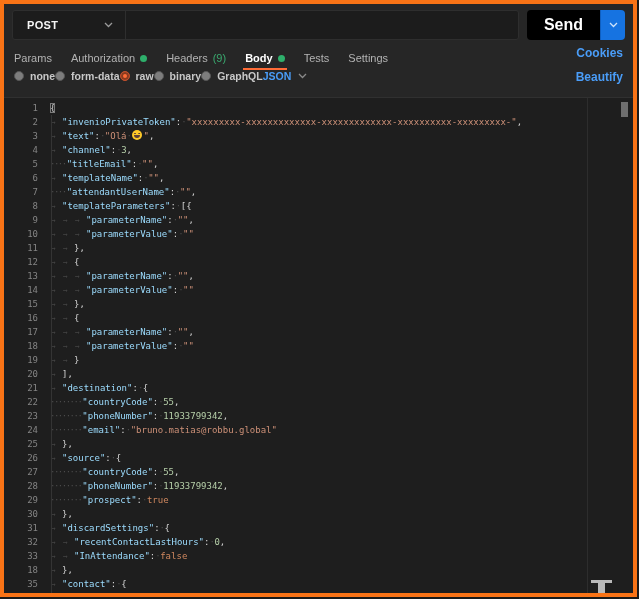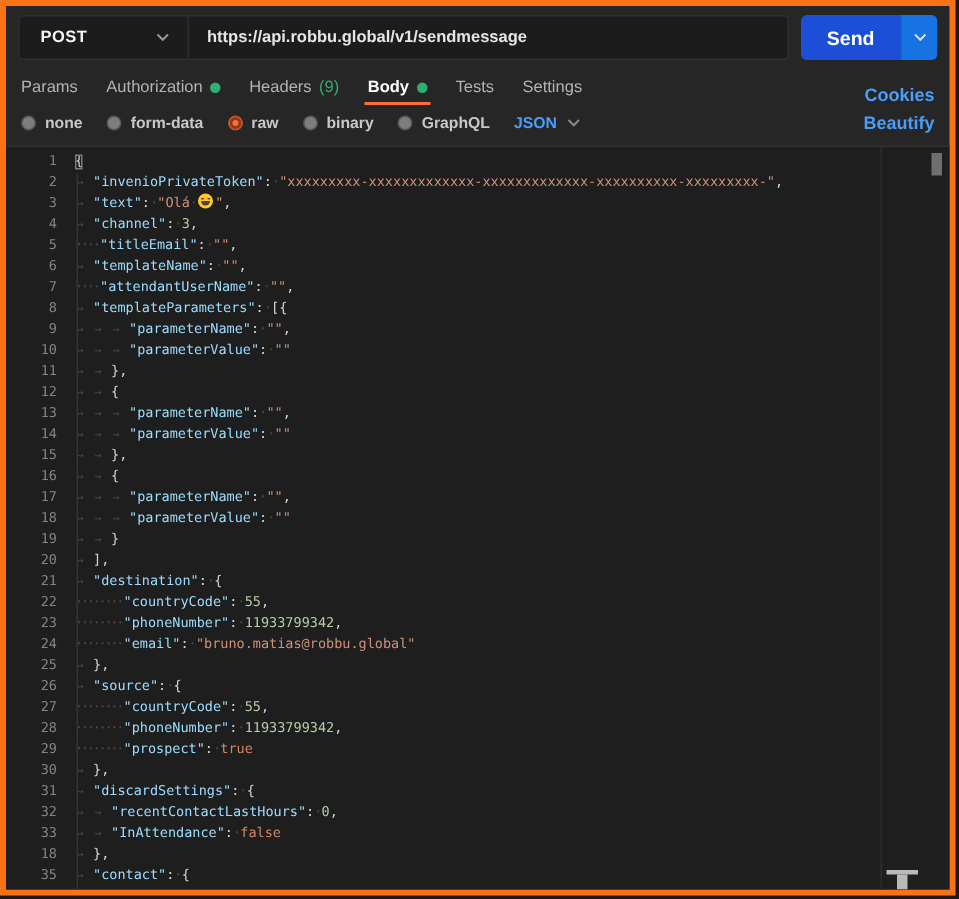--- a/index.html
+++ b/index.html
@@ -6,34 +6,34 @@
   body{width:639px;height:599px;overflow:hidden;font-family:"Liberation Sans",sans-serif;}
   .app{width:637px;height:597px;border:4px solid #f97316;background:#262626;display:flex;flex-direction:column;box-sizing:border-box;}
 
   
   .urlbar{display:flex;align-items:center;padding:6px 8px;gap:8px;flex:none;}
   .method-url{flex:1;display:flex;align-items:stretch;background:#1c1c1c;border:1px solid #2e2e2e;border-radius:3px;height:30px;box-sizing:border-box;}
   .method{display:flex;align-items:center;justify-content:space-between;width:86px;padding:0 12px 0 14px;border-right:1px solid #2e2e2e;cursor:pointer;}
   .method-label{color:#f5f5f5;font-weight:700;font-size:11px;letter-spacing:.3px;}
   .url-input{flex:1;background:transparent;border:none;outline:none;color:#e6e6e6;font-weight:600;font-size:11px;padding:0 12px;font-family:"Liberation Sans",sans-serif;}
   .send-btn{display:flex;height:30px;border-radius:4px;overflow:hidden;flex:none;cursor:pointer;}
-  .send-main{background:#1d4ed8;color:#fff;font-weight:600;font-size:13px;padding:0 17px;display:flex;align-items:center;}
+  .send-main{background:#000000;color:#fff;font-weight:600;font-size:16px;padding:0 17px;display:flex;align-items:center;}
   .send-caret{background:#1673e1;border-left:1px solid #0f5fc0;width:24px;display:flex;align-items:center;justify-content:center;}
 
   
-  .tabs{display:flex;align-items:flex-end;padding:0 10px;height:24px;gap:19px;font-size:11px;color:#b3b3b3;flex:none;}
+  .tabs{display:flex;align-items:flex-start;padding:0 10px;height:24px;gap:19px;font-size:11px;color:#b3b3b3;flex:none;}
   .tab{display:flex;align-items:center;gap:5px;height:100%;position:relative;cursor:pointer;white-space:nowrap;}
   .tab.active{color:#fff;font-weight:700;}
   .tab.active::after{content:"";position:absolute;left:-2px;right:-2px;bottom:0;height:2px;background:#ff6c37;}
   .dot{width:7px;height:7px;border-radius:50%;background:#2eaf6b;flex:none;}
   .badge-green{color:#3aa96f;}
   .right-link{margin-left:auto;color:#4a9df8;font-weight:600;font-size:12px;cursor:pointer;}
 
   
-  .bodybar{display:flex;align-items:center;padding:0 10px 3px 10px;height:27px;gap:16px;font-size:10.5px;color:#c8c8c8;font-weight:600;flex:none;box-sizing:border-box;}
+  .bodybar{display:flex;align-items:flex-start;padding:0 10px 3px 10px;height:27px;font-size:10.5px;color:#c8c8c8;font-weight:600;flex:none;box-sizing:border-box;}
   .radio{display:flex;align-items:center;gap:6px;cursor:pointer;white-space:nowrap;}
   .rc{width:10px;height:10px;border-radius:50%;background:#7d7d7d;border:1px solid #565656;box-sizing:border-box;flex:none;}
   .rc.sel{background:#ff6c37;border:1px solid #c14e2c;box-shadow:inset 0 0 0 2px rgba(40,20,12,.55);}
   .lang{color:#4a9df8;display:flex;gap:7px;align-items:center;cursor:pointer;}
 
   
   .editor{flex:1;position:relative;background:#1e1e1e;border-top:1px solid #303030;overflow:hidden;font-family:"DejaVu Sans Mono","Liberation Mono",monospace;font-size:9px;line-height:14px;padding-top:3px;}
   .code-line{display:flex;height:14px;white-space:pre;}
   .ln{width:34px;text-align:right;color:#848484;flex:none;padding-right:12px;}
   .code{white-space:pre;}
@@ -60,21 +60,20 @@
 <div class="app">
 
   <div class="urlbar">
     <div class="method-url">
       <div class="method">
         <span class="method-label">POST</span>
         <svg width="9" height="6" viewBox="0 0 9 6">
             <path d="M1 1l3.5 3.5L8 1" stroke="#9a9a9a" stroke-width="1.3" fill="none"></path>
           </svg>
       </div>
-      <input class="url-input" type="text" value="https://api.robbu.global/v1/sendmessage" style="">
     </div>
     <div class="send-btn">
       <span class="send-main">Send</span>
       <span class="send-caret">
         <svg width="9" height="6" viewBox="0 0 9 6">
             <path d="M1 1l3.5 3.5L8 1" stroke="#cfe3fb" stroke-width="1.3" fill="none"></path>
           </svg>
       </span>
     </div>
   </div>

